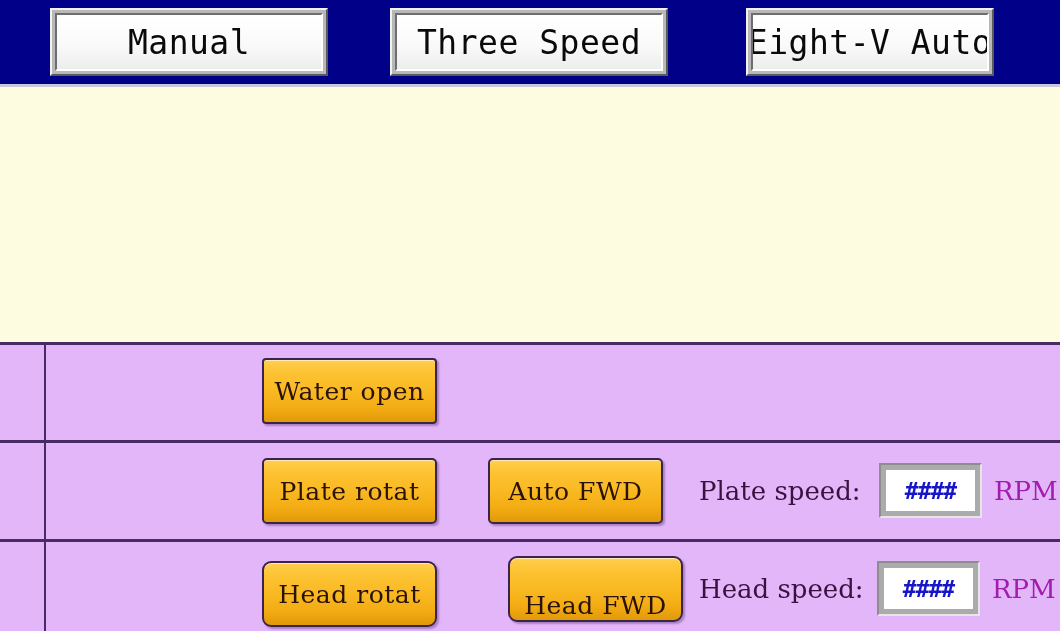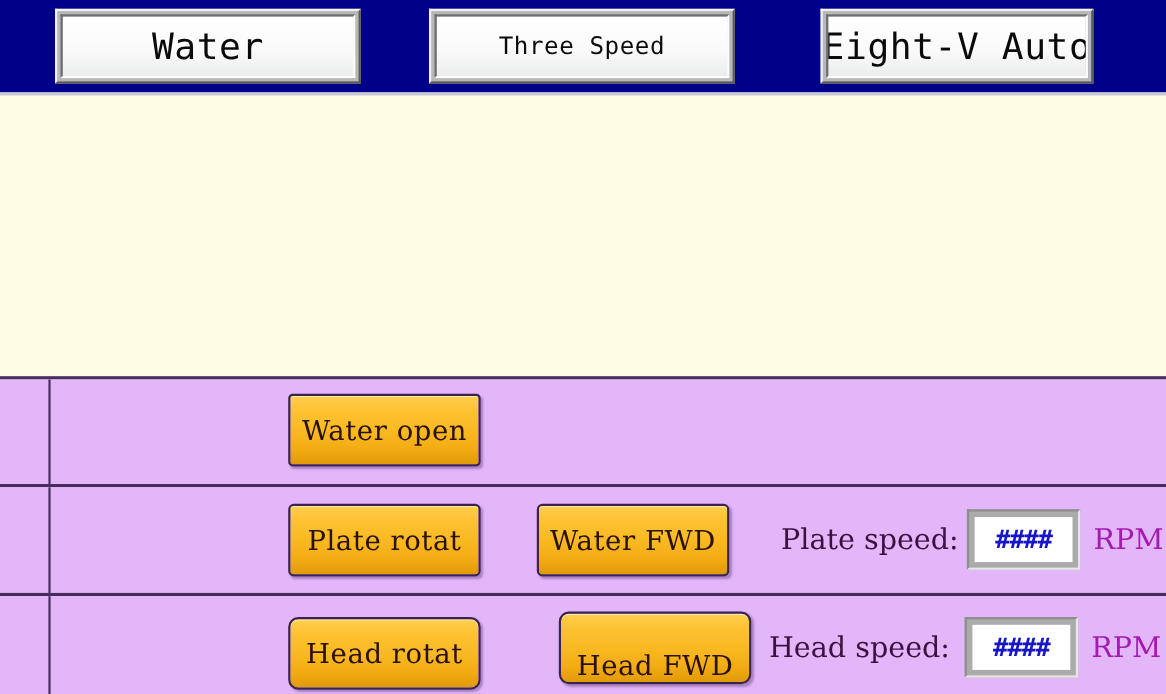--- a/index.html
+++ b/index.html
@@ -66,21 +66,21 @@
   .navbtn-label {
     font-family: "DejaVu Sans Mono", "Liberation Mono", monospace;
     color: #0a0a0a;
     white-space: nowrap;
     letter-spacing: 0.5px;
   }
 
   #nav-manual      { left: 50px;  top: 8px; width: 278px; height: 68px; }
   #nav-manual .navbtn-label      { font-size: 33px; }
   #nav-three       { left: 390px; top: 8px; width: 278px; height: 68px; }
-  #nav-three .navbtn-label       { font-size: 22px; }
+  #nav-three .navbtn-label       { font-size: 33px; }
   #nav-eight       { left: 746px; top: 8px; width: 248px; height: 68px; }
   #nav-eight .navbtn-label       { font-size: 33px; }
 
   
   .cream-panel {
     position: absolute;
     left: 0;
     top: 87px;
     width: 1060px;
     height: 255px;
@@ -193,21 +193,21 @@
 </head>
 <body>
 
 <div id="screen">
 
   <div class="topbar"></div>
   <div class="topbar-underline"></div>
 
   <div class="navbtn" id="nav-manual">
     <div class="navbtn-face">
-      <span class="navbtn-label">Water</span>
+      <span class="navbtn-label">Manual</span>
     </div>
   </div>
 
   <div class="navbtn" id="nav-three">
     <div class="navbtn-face">
       <span class="navbtn-label">Three Speed</span>
     </div>
   </div>
 
   <div class="navbtn" id="nav-eight">
@@ -235,24 +235,24 @@
   <div class="prow" style="top:443px; height:96px;">
     <div class="prow-inner">
       <div class="vedge" style="left:0px;"></div>
       <div class="vedge" style="right:0px;"></div>
 
       <div class="obtn r2" style="left:218px; top:15px; width:175px; height:66px;">
         <span class="obtn-label">Plate rotat</span>
       </div>
 
       <div class="obtn r2" style="left:444px; top:15px; width:175px; height:66px;">
-        <span class="obtn-label">Water FWD</span>
-      </div>
-
-      <span class="speed-label" style="left:655px; top:33px;margin-left:11px;">Plate speed:</span>
+        <span class="obtn-label">Auto FWD</span>
+      </div>
+
+      <span class="speed-label" style="left:655px; top:33px;">Plate speed:</span>
 
       <div class="readout" style="left:835px; top:20px; width:103px; height:55px;">
         <div class="readout-face">
           <span class="readout-value">####</span>
         </div>
       </div>
 
       <span class="unit" style="left:950px; top:33px;">RPM</span>
     </div>
   </div>

